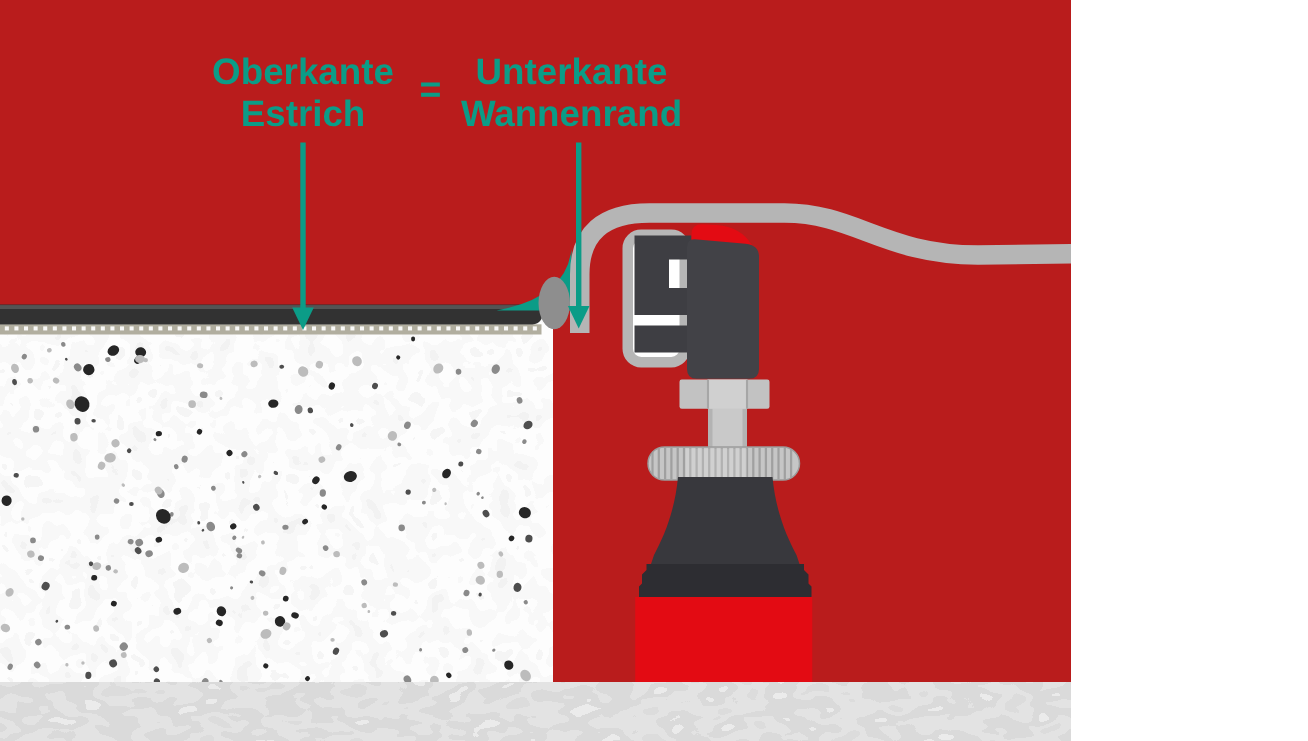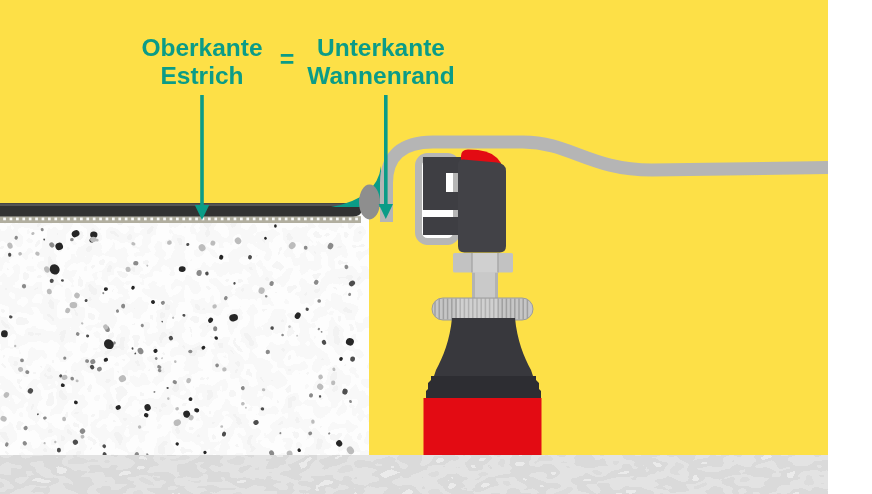--- a/index.html
+++ b/index.html
@@ -4,21 +4,21 @@
 <style>
   :root{
     --teal:#0b9c87;
     --red:#e30b13;
     --rim-gray:#b5b5b5;
     --clamp-dark:#424247;
     --band-dark:#323232;
     --floor-gray:#c2c2c2;
   }
   html,body{margin:0;padding:0;background:#ffffff;}
-  .stage{position:relative;width:828px;height:494px;background:#fde047;overflow:hidden;}
+  .stage{position:relative;width:714px;height:494px;background:#b91c1c;overflow:hidden;}
   svg{display:block;}
   .lbl{
     font-family:"Liberation Sans", sans-serif;
     font-weight:bold;
     font-size:24.5px;
     fill:var(--teal);
     text-anchor:middle;
   }
   .lbl-eq{font-size:25px;}
   .fill-teal{fill:var(--teal);}

